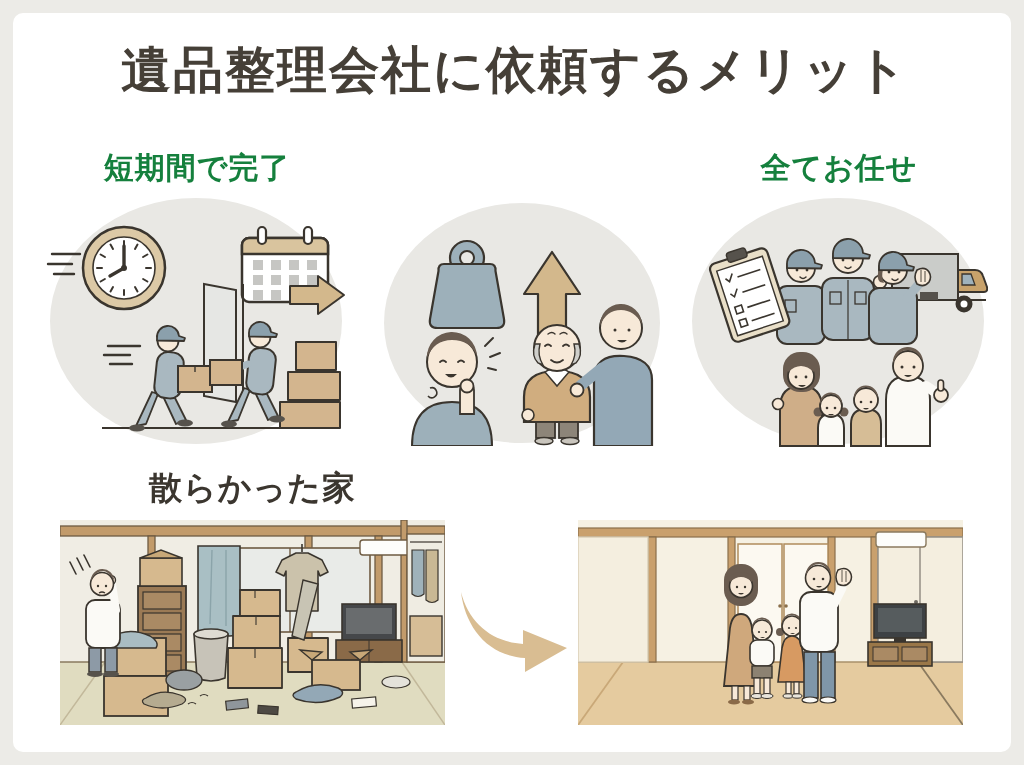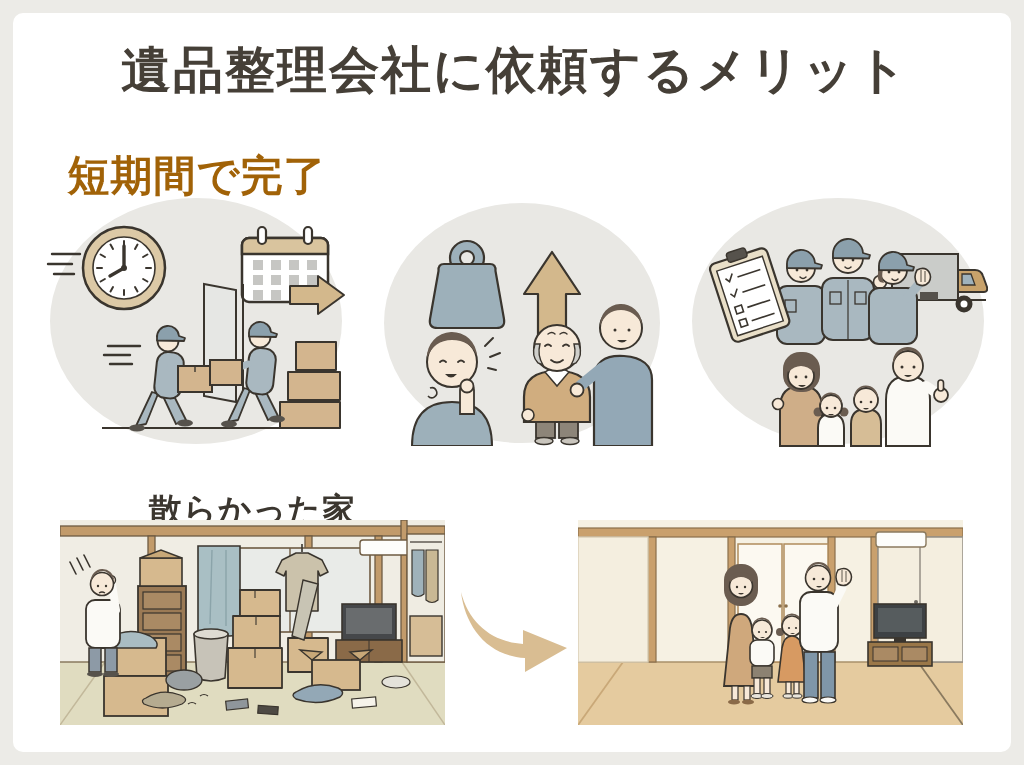--- a/index.html
+++ b/index.html
@@ -12,49 +12,50 @@
     position:absolute;left:13px;top:13px;right:13px;bottom:13px;
     background:#ffffff;border-radius:10px;
   }
   .page-title{
     position:absolute;left:0;top:34px;width:1024px;
     text-align:center;font-size:50px;font-weight:900;color:#453f37;
     letter-spacing:2px;margin:3px;
   }
   .merit-label{
     position:absolute;top:148px;text-align:center;
-    font-size:42px;font-weight:800;color:#a16207;letter-spacing:1px;
+    font-size:30px;font-weight:800;color:#15803d;letter-spacing:1px;
   }
   .lbl-1{left:42px;width:310px;}
   .lbl-2{left:368px;width:308px;}
   .lbl-3{left:686px;width:306px;}
   .merit-svg{position:absolute;top:196px;width:300px;height:252px;}
   .svg-1{left:46px;}
   .svg-2{left:372px;top:200px;height:246px;}
   .svg-3{left:688px;}
   .compare-label{
     position:absolute;top:466px;text-align:center;
-    font-size:33px;font-weight:800;color:#3b362f;letter-spacing:1px;margin-top:22px;
+    font-size:33px;font-weight:800;color:#3b362f;letter-spacing:1px;
   }
   .lbl-before{left:60px;width:385px;}
   .lbl-after{left:585px;width:385px;}
   .room-svg{position:absolute;top:520px;width:385px;height:205px;}
   .room-before{left:60px;}
   .room-after{left:578px;}
   .arrow-svg{position:absolute;left:452px;top:582px;width:122px;height:92px;}
 </style>
 </head>
 <body>
 
 <div class="stage">
   <div class="panel"></div>
 
   <h1 class="page-title">遺品整理会社に依頼するメリット</h1>
 
   <div class="merit-label lbl-1">短期間で完了</div>
+  <div class="merit-label lbl-3">全てお任せ</div>
 
   <svg class="merit-svg svg-1" viewBox="0 0 300 252">
     <ellipse cx="150" cy="125" rx="146" ry="123" fill="#e9e8e4"></ellipse>
     <g stroke="#3a352e" stroke-width="2.4" stroke-linecap="round">
       <line x1="6" y1="58" x2="34" y2="58"></line>
       <line x1="2" y1="68" x2="26" y2="68"></line>
       <line x1="8" y1="78" x2="28" y2="78"></line>
       <line x1="62" y1="150" x2="94" y2="150"></line>
       <line x1="58" y1="159" x2="84" y2="159"></line>
       <line x1="64" y1="168" x2="86" y2="168"></line>

